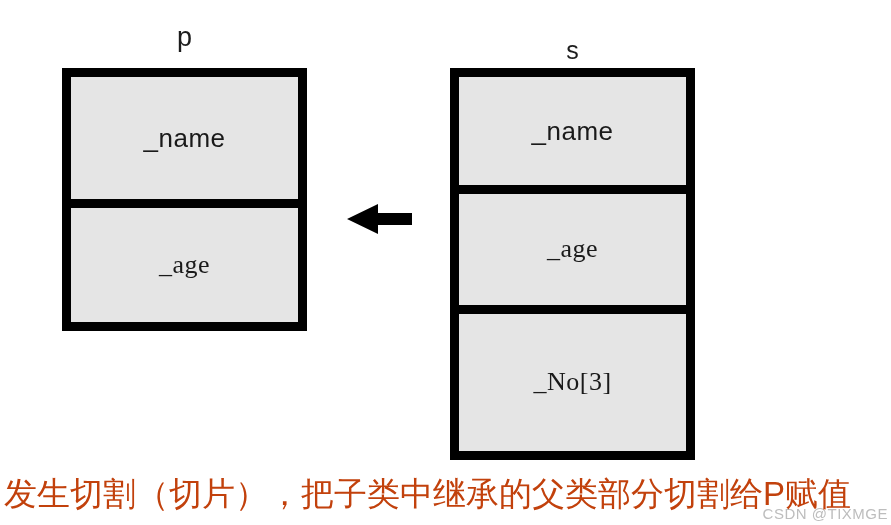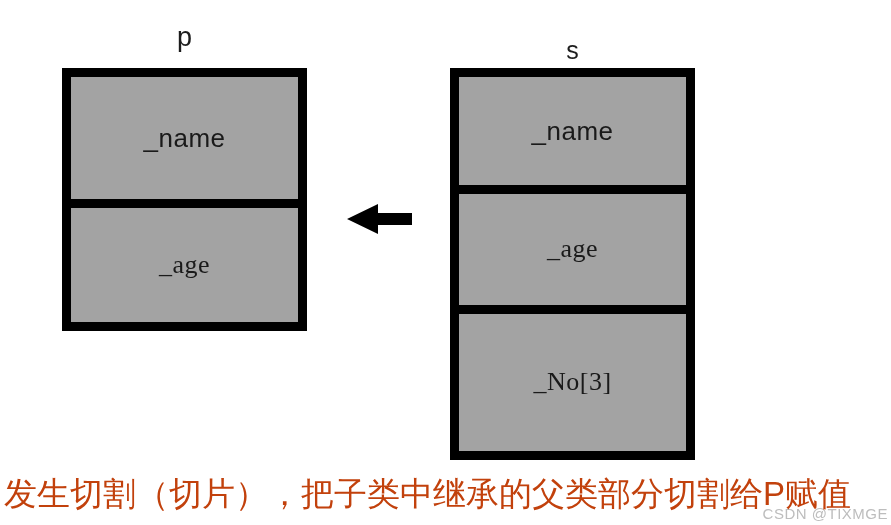--- a/index.html
+++ b/index.html
@@ -16,21 +16,21 @@
     text-align: center;
     font-size: 27px;
     color: #1c1c1c;
   }
   #p-label { left: 62px; top: 22px; width: 245px; }
   #s-label { left: 450px; top: 36px; width: 245px; font-size: 25px; }
 
   .record-box {
     position: absolute;
     border: 9px solid #000000;
-    background: #a3a3a3;
+    background: #e5e5e5;
     display: flex;
     flex-direction: column;
   }
   #p-box { left: 62px; top: 68px; width: 245px; height: 263px; }
   #s-box { left: 450px; top: 68px; width: 245px; height: 392px; }
 
   .record-cell {
     display: flex;
     align-items: center;
     justify-content: center;

